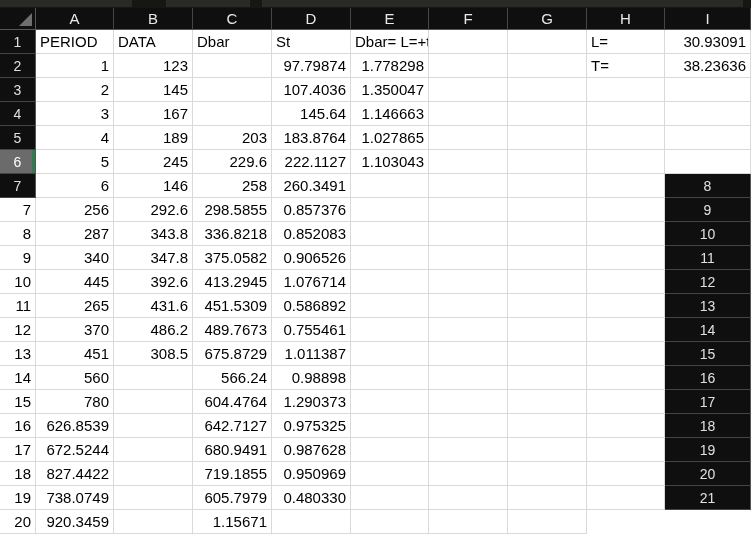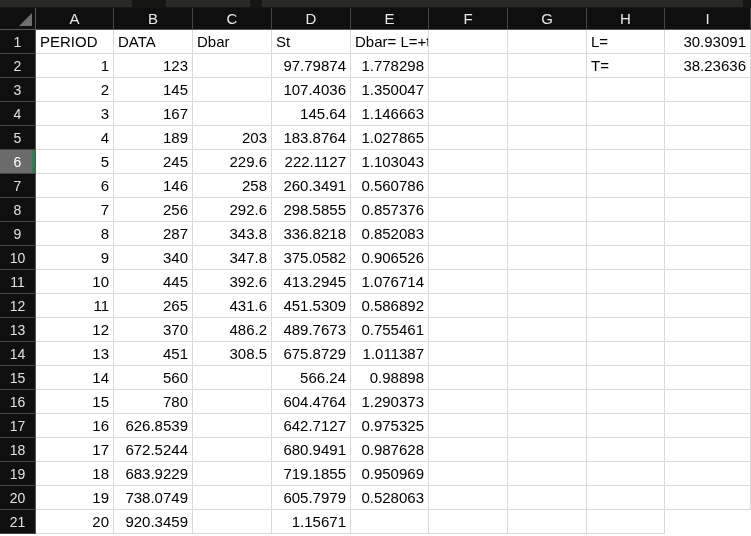--- a/index.html
+++ b/index.html
@@ -137,21 +137,20 @@
       <div class="cell num">1.103043</div>
       <div class="cell txt"></div>
       <div class="cell txt"></div>
       <div class="cell txt"></div>
       <div class="cell txt"></div>
       <div class="rowhead">7</div>
       <div class="cell num">6</div>
       <div class="cell num">146</div>
       <div class="cell num">258</div>
       <div class="cell num">260.3491</div>
-      <div class="cell num">0.560786</div>
       <div class="cell txt"></div>
       <div class="cell txt"></div>
       <div class="cell txt"></div>
       <div class="cell txt"></div>
       <div class="rowhead">8</div>
       <div class="cell num">7</div>
       <div class="cell num">256</div>
       <div class="cell num">292.6</div>
       <div class="cell num">298.5855</div>
       <div class="cell num">0.857376</div>
@@ -254,34 +253,34 @@
       <div class="cell num">672.5244</div>
       <div class="cell txt"></div>
       <div class="cell num">680.9491</div>
       <div class="cell num">0.987628</div>
       <div class="cell txt"></div>
       <div class="cell txt"></div>
       <div class="cell txt"></div>
       <div class="cell txt"></div>
       <div class="rowhead">19</div>
       <div class="cell num">18</div>
-      <div class="cell num">683.9229</div>
+      <div class="cell num">827.4422</div>
       <div class="cell txt"></div>
       <div class="cell num">719.1855</div>
       <div class="cell num">0.950969</div>
       <div class="cell txt"></div>
       <div class="cell txt"></div>
       <div class="cell txt"></div>
       <div class="cell txt"></div>
       <div class="rowhead">20</div>
       <div class="cell num">19</div>
       <div class="cell num">738.0749</div>
       <div class="cell txt"></div>
       <div class="cell num">605.7979</div>
-      <div class="cell num">0.528063</div>
+      <div class="cell num">0.480330</div>
       <div class="cell txt"></div>
       <div class="cell txt"></div>
       <div class="cell txt"></div>
       <div class="cell txt"></div>
       <div class="rowhead">21</div>
       <div class="cell num">20</div>
       <div class="cell num">920.3459</div>
       <div class="cell txt"></div>
       <div class="cell num">1.15671</div>
       <div class="cell txt"></div>

